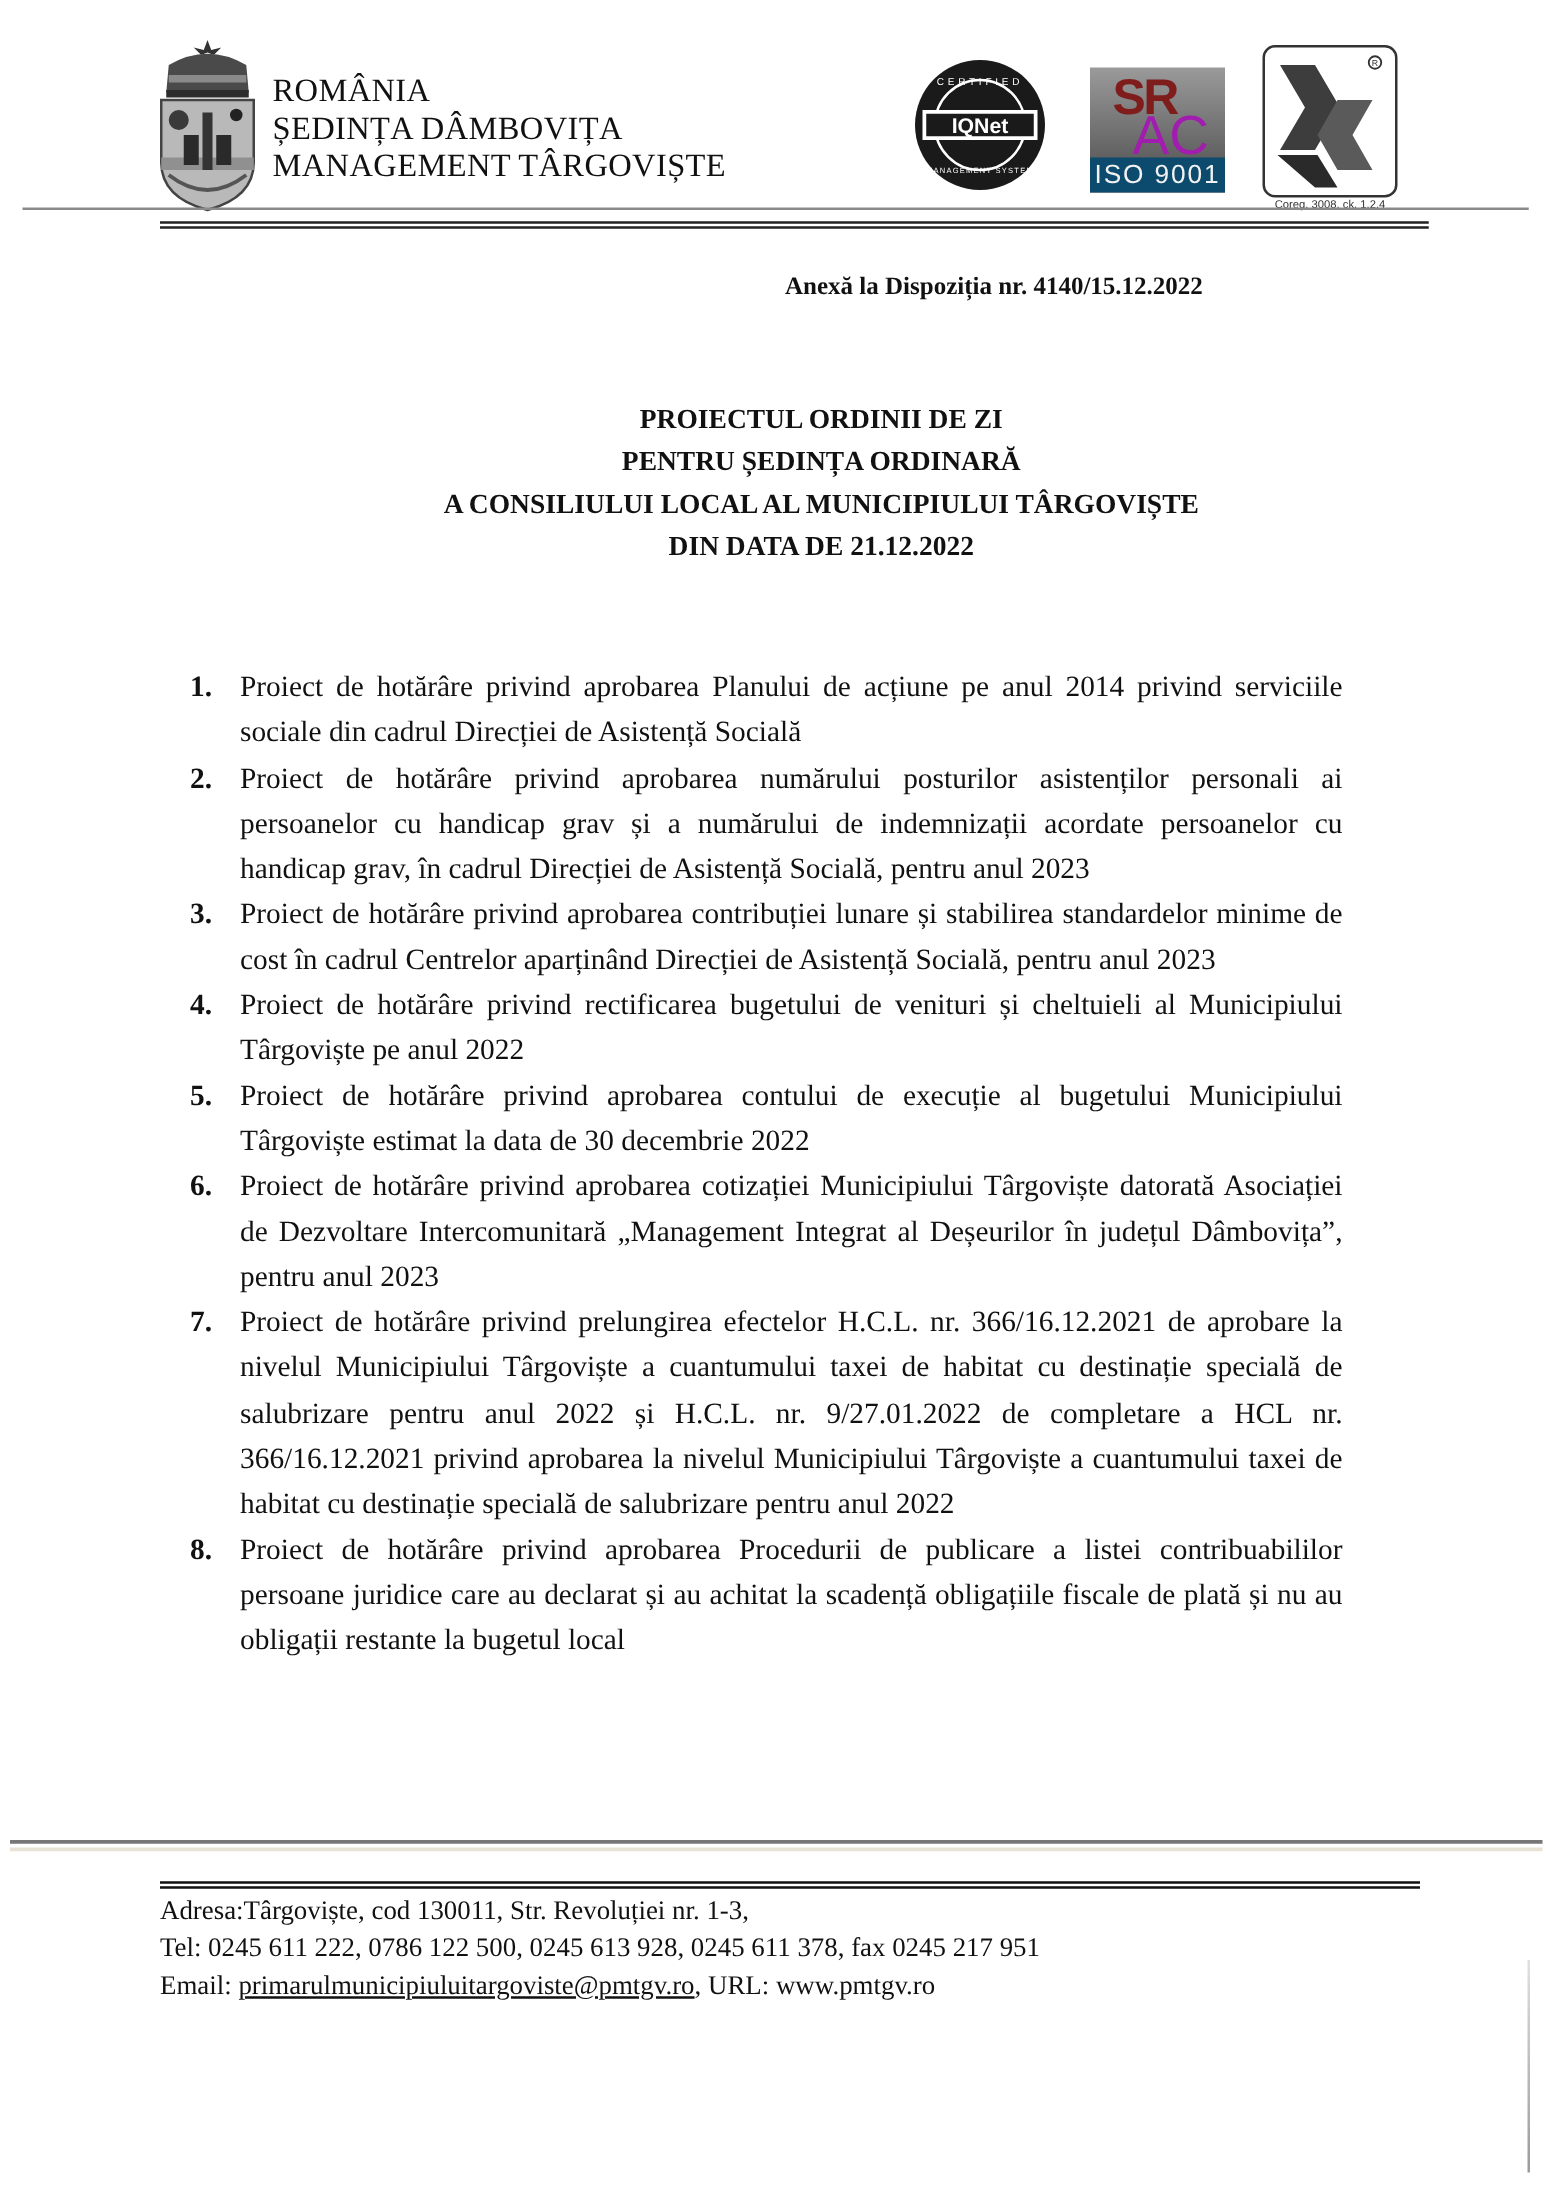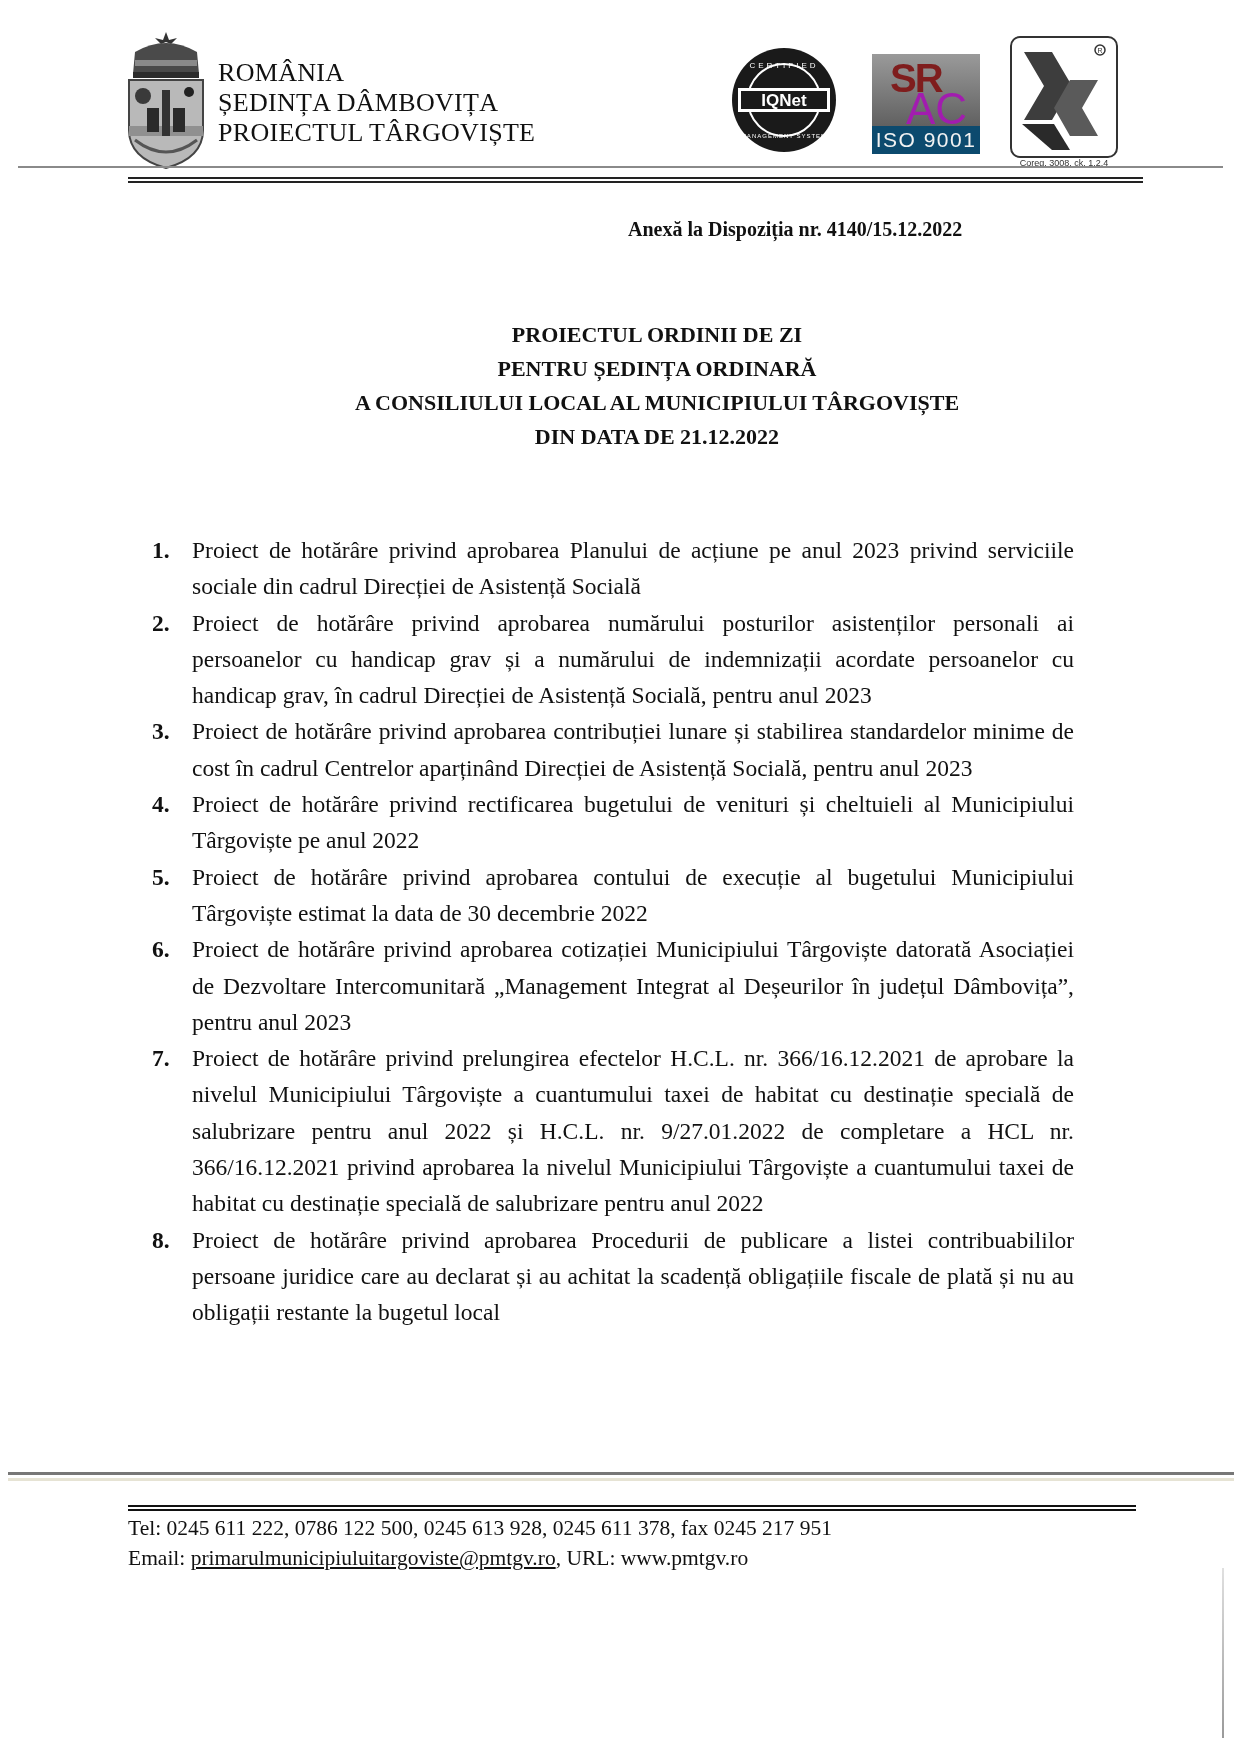--- a/index.html
+++ b/index.html
@@ -56,21 +56,21 @@
     <circle cx="18" cy="66" r="8" fill="#3a3a3a"></circle>
     <circle cx="64" cy="62" r="5" fill="#222"></circle>
     <rect x="22" y="78" width="12" height="24" fill="#2a2a2a"></rect>
     <rect x="48" y="78" width="12" height="24" fill="#2a2a2a"></rect>
     <rect x="37" y="60" width="8" height="46" fill="#333"></rect>
     <path d="M10 110 Q41 134 72 110" stroke="#555" stroke-width="3" fill="none"></path>
   </svg>
   <div class="org">
     <div>ROMÂNIA</div>
     <div>ȘEDINȚA DÂMBOVIȚA</div>
-    <div>PROIECTUL TÂRGOVIȘTE</div>
+    <div>MANAGEMENT TÂRGOVIȘTE</div>
   </div>
 
   <svg class="iqnet" viewBox="0 0 108 108">
     <circle cx="54" cy="54" r="52" fill="#1a1a1a"></circle>
     <circle cx="54" cy="54" r="36" fill="none" stroke="#fff" stroke-width="2"></circle>
     <rect x="8" y="42" width="92" height="24" fill="#fff"></rect>
     <rect x="11" y="45" width="86" height="18" fill="#1a1a1a"></rect>
     <text x="54" y="60" text-anchor="middle" font-family="Liberation Sans, sans-serif" font-weight="bold" font-size="17" fill="#fff">IQNet</text>
     <text x="54" y="22" text-anchor="middle" font-family="Liberation Sans, sans-serif" font-size="8" fill="#fff" letter-spacing="3">CERTIFIED</text>
     <text x="54" y="92" text-anchor="middle" font-family="Liberation Sans, sans-serif" font-size="6" fill="#fff" letter-spacing="1">MANAGEMENT SYSTEM</text>
@@ -103,21 +103,21 @@
 <div class="title">
   <div>PROIECTUL ORDINII DE ZI</div>
   <div>PENTRU ȘEDINȚA ORDINARĂ</div>
   <div>A CONSILIULUI LOCAL AL MUNICIPIULUI TÂRGOVIȘTE</div>
   <div>DIN DATA DE 21.12.2022</div>
 </div>
 
 <div class="agenda">
   <div class="item">
     <span class="num">1.</span>
-    <span class="txt">Proiect de hotărâre privind aprobarea Planului de acțiune pe anul 2023 privind serviciile sociale din cadrul Direcției de Asistență Socială</span>
+    <span class="txt">Proiect de hotărâre privind aprobarea Planului de acțiune pe anul 2014 privind serviciile sociale din cadrul Direcției de Asistență Socială</span>
   </div>
   <div class="item">
     <span class="num">2.</span>
     <span class="txt">Proiect de hotărâre privind aprobarea numărului posturilor asistenților personali ai persoanelor cu handicap grav și a numărului de indemnizații acordate persoanelor cu handicap grav, în cadrul Direcției de Asistență Socială, pentru anul 2023</span>
   </div>
   <div class="item">
     <span class="num">3.</span>
     <span class="txt">Proiect de hotărâre privind aprobarea contribuției lunare și stabilirea standardelor minime de cost în cadrul Centrelor aparținând Direcției de Asistență Socială, pentru anul 2023</span>
   </div>
   <div class="item">
@@ -140,17 +140,18 @@
     <span class="num">8.</span>
     <span class="txt">Proiect de hotărâre privind aprobarea Procedurii de publicare a listei contribuabililor persoane juridice care au declarat și au achitat la scadență obligațiile fiscale de plată și nu au obligații restante la bugetul local</span>
   </div>
 </div>
 
 <div class="rule-foot"></div>
 <div class="rule-foot2"></div>
 <div class="rule-foot-double"></div>
 
 <div class="footer">
+  <div>Adresa:Târgoviște, cod 130011, Str. Revoluției nr. 1-3,</div>
   <div>Tel: 0245 611 222, 0786 122 500, 0245 613 928, 0245 611 378, fax 0245 217 951</div>
   <div><span>Email: </span><span class="email">primarulmunicipiuluitargoviste@pmtgv.ro</span><span>, URL: </span><span>www.pmtgv.ro</span></div>
 </div>
 
 <div class="edge"></div>
 
 </body></html>

